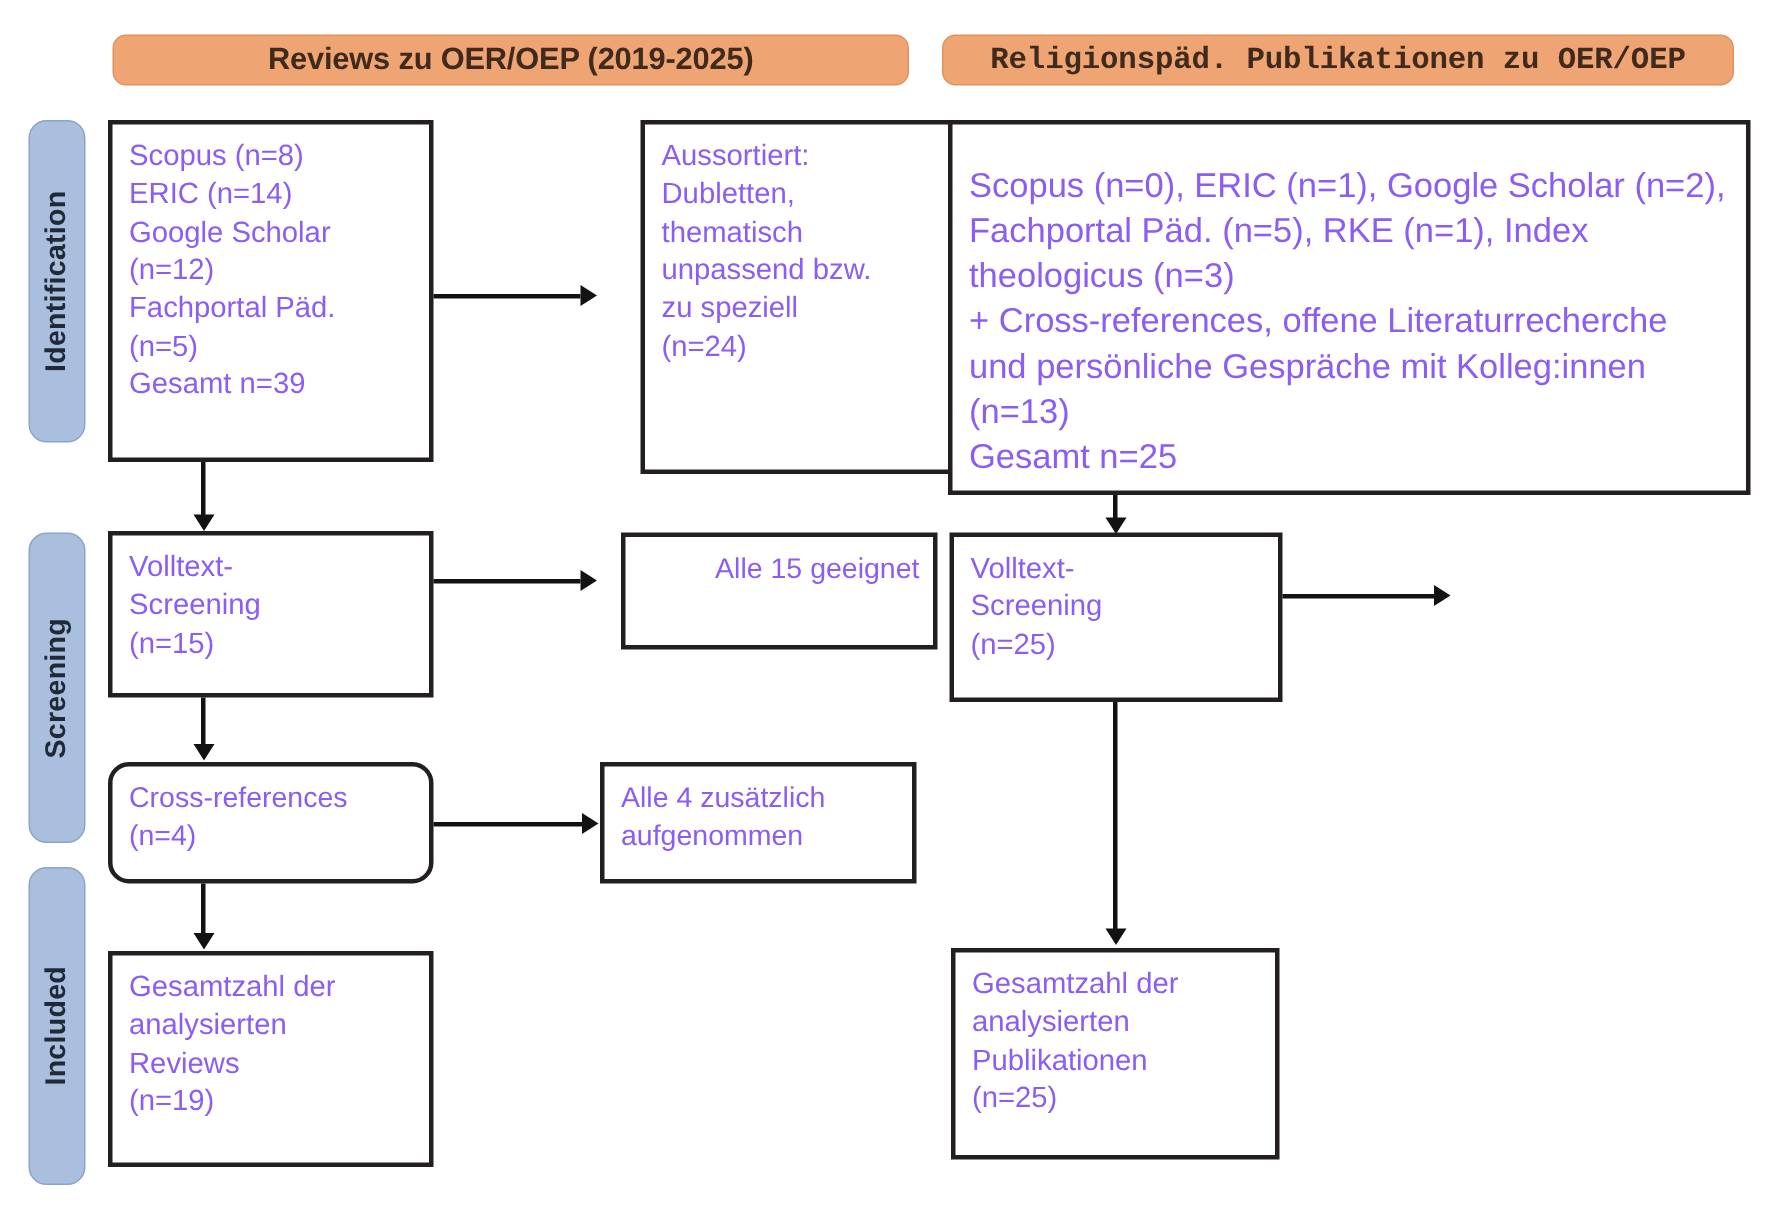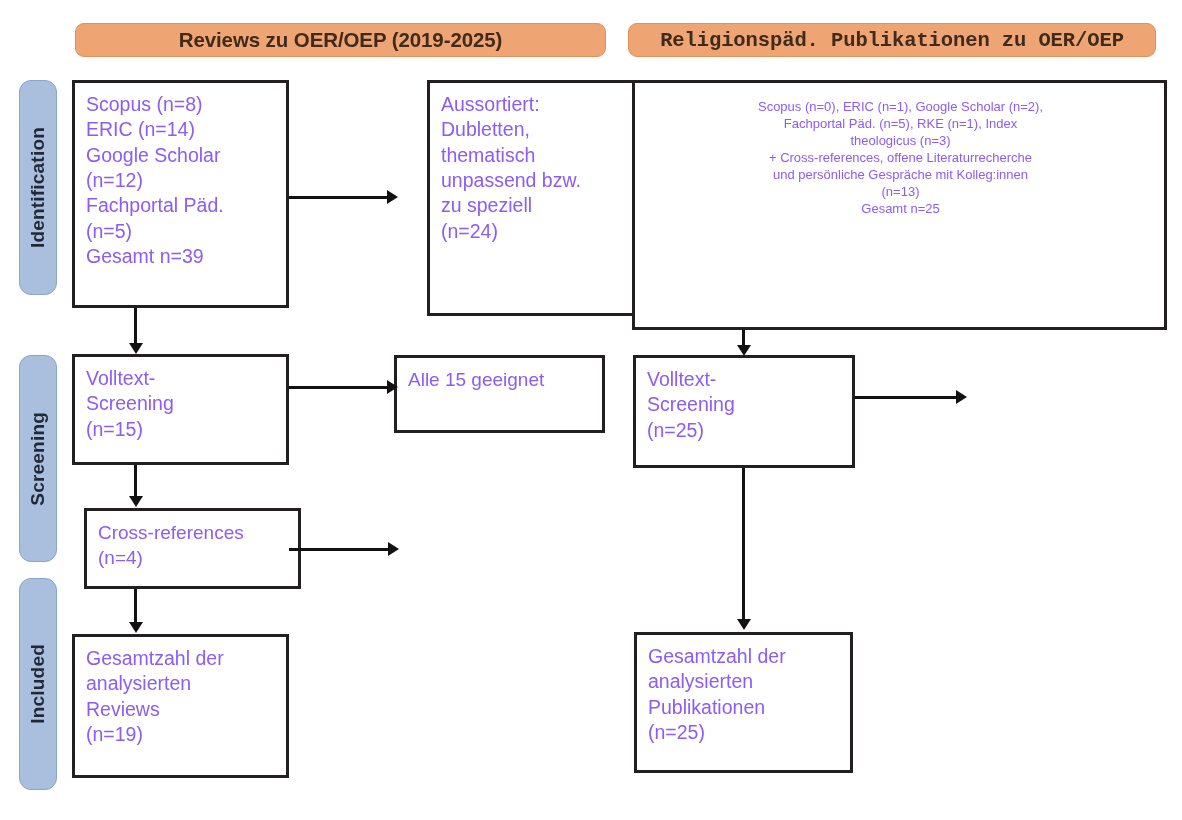--- a/index.html
+++ b/index.html
@@ -67,24 +67,23 @@
     font-size: 19.5px;
     line-height: 1.30;
     white-space: pre-line;
     overflow: hidden;
   }
   .node.small {
     font-size: 19px;
     line-height: 1.32;
   }
   .node.dense {
-    font-size: 13px;
+    font-size: 23px;
     line-height: 1.31;
-    padding-top: 15px;
-    text-align: center;
+    padding-top: 25px;
   }
 
   
   .conn-v, .conn-h {
     position: absolute;
     background: #121212;
   }
   .conn-v { width: 3px; }
   .conn-h { height: 3px; }
 
@@ -142,25 +141,27 @@
 Dubletten,
 thematisch
 unpassend bzw.
 zu speziell
 (n=24)</div>
 
   <div class="node" style="left:72px; top:354px; width:217px; height:111px;">Volltext-
 Screening
 (n=15)</div>
 
-  <div class="node small" style="left:394px; top:355px; width:211px; height:78px;">Alle 15 geeignet</div>
-
-  <div class="node small" style="left:84px; top:508px; width:217px; height:81px;">Cross-references
+  <div class="node small" style="left:414px; top:355px; width:211px; height:78px;text-align:right;">Alle 15 geeignet</div>
+
+  <div class="node small" style="left:72px; top:508px; width:217px; height:81px;border-radius:14px;">Cross-references
 (n=4)</div>
 
+  <div class="node small" style="left:400px; top:508px; width:211px; height:81px;">Alle 4 zusätzlich
+aufgenommen</div>
 
   <div class="node" style="left:72px; top:634px; width:217px; height:144px;">Gesamtzahl der
 analysierten
 Reviews
 (n=19)</div>
 
   <div class="node dense" style="left:632px; top:80px; width:535px; height:250px;">Scopus (n=0), ERIC (n=1), Google Scholar (n=2),
 Fachportal Päd. (n=5), RKE (n=1), Index
 theologicus (n=3)
 + Cross-references, offene Literaturrecherche

